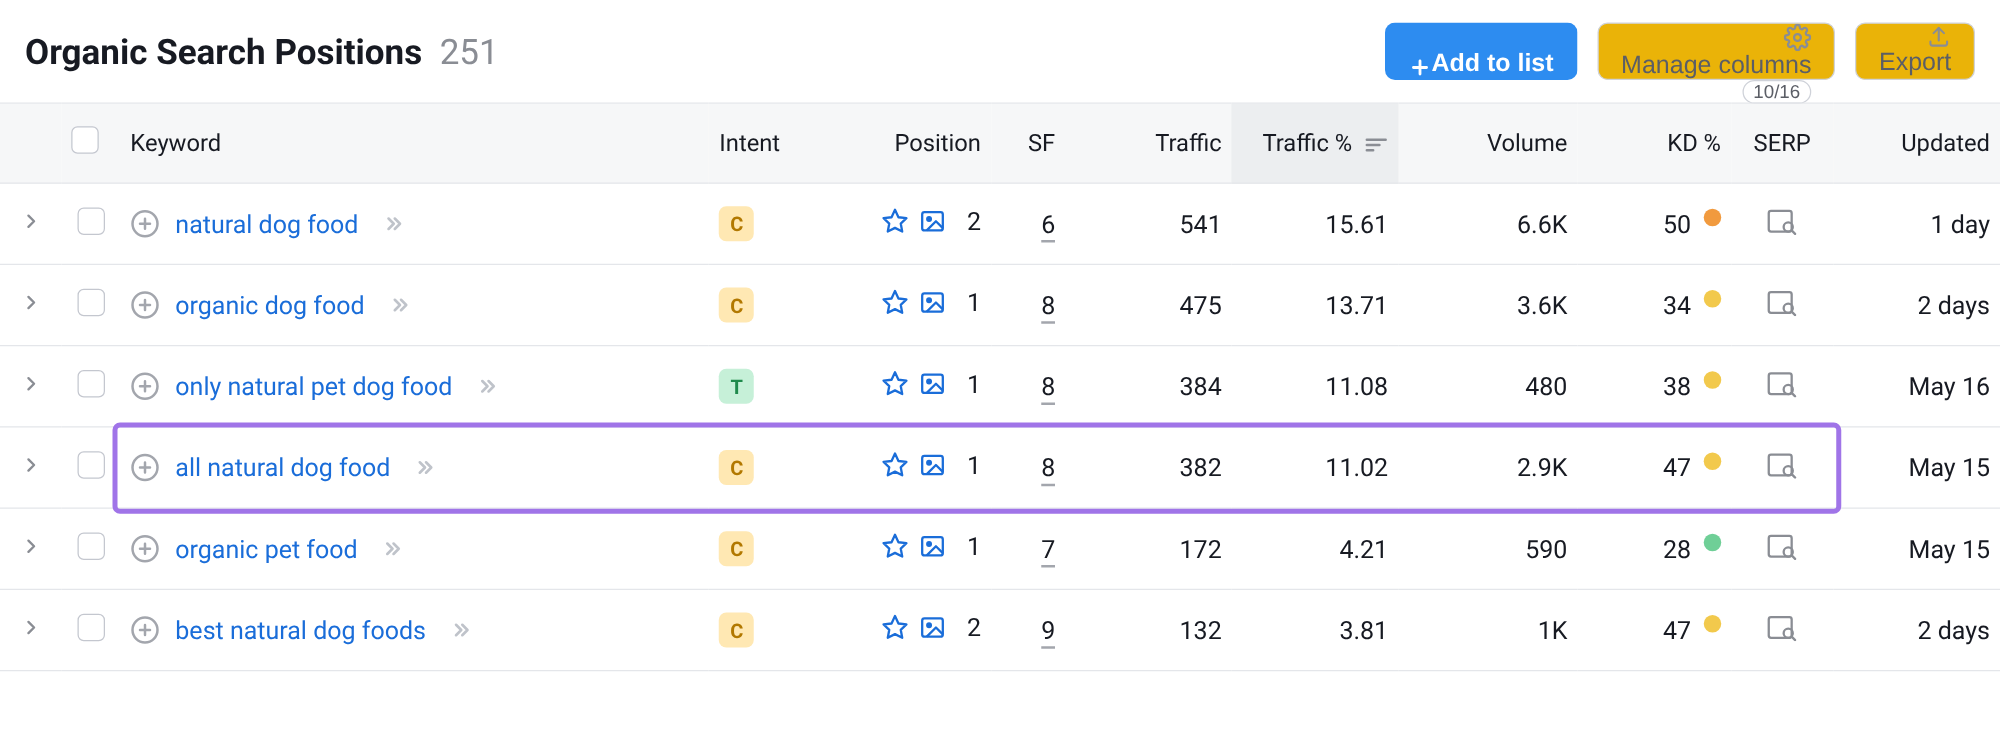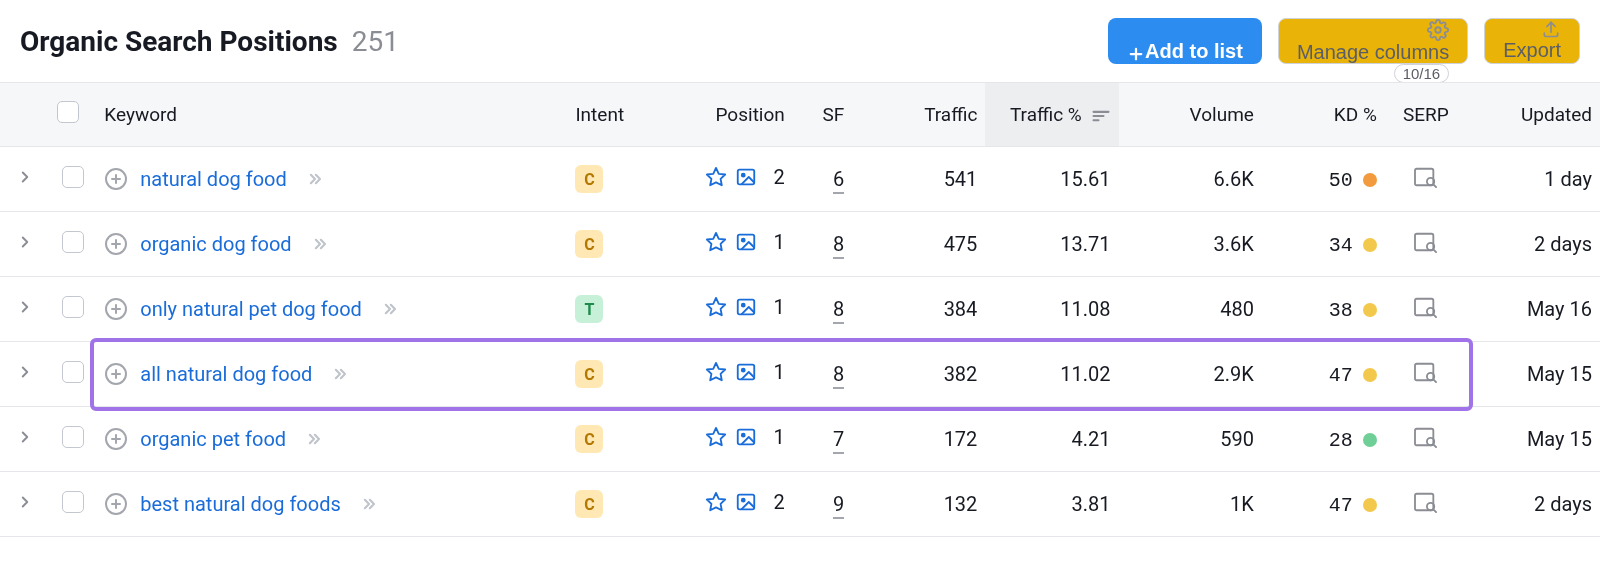--- a/index.html
+++ b/index.html
@@ -95,21 +95,21 @@
   .intent-C { background:#ffe8b3; color:#b27800; }
   .intent-T { background:#c6f0d8; color:#1f8a4c; }
 
   .pos-cell { display:inline-flex; align-items:center; gap:8px; justify-content:flex-end;}
   .pos-num { width: 20px; text-align:right;}
   .ic { width:22px; height:22px; color:#1a6dd9; flex-shrink:0;}
   .ic svg,.chev svg,.add-circle svg,.chevrons svg,.serp-ic svg,.btn svg,.sort-ic svg{display:block;width:100%;height:100%;}
 
   .sf-val { border-bottom: 2px dashed #a3a6ad; padding-bottom:1px; }
 
-  .kd-cell { display:inline-flex; align-items:center; gap:10px; justify-content:flex-end;font-family:Liberation Mono, monospace;}
+  .kd-cell { display:inline-flex; align-items:flex-start; gap:10px; justify-content:flex-end;}
   .kd-dot { width:14px; height:14px; border-radius:50%; }
   .dot-orange { background:#f19a3e; }
   .dot-yellow { background:#f2c94c; }
   .dot-green  { background:#6fcf97; }
 
   .serp-ic { width:26px; height:22px; color:#8a8d94; display:inline-flex;}
 
   .sort-ic { width:20px; height:14px; color:#8a8d94; display:inline-block; vertical-align:middle; margin-left:4px;}
 
   tr.highlighted td {

